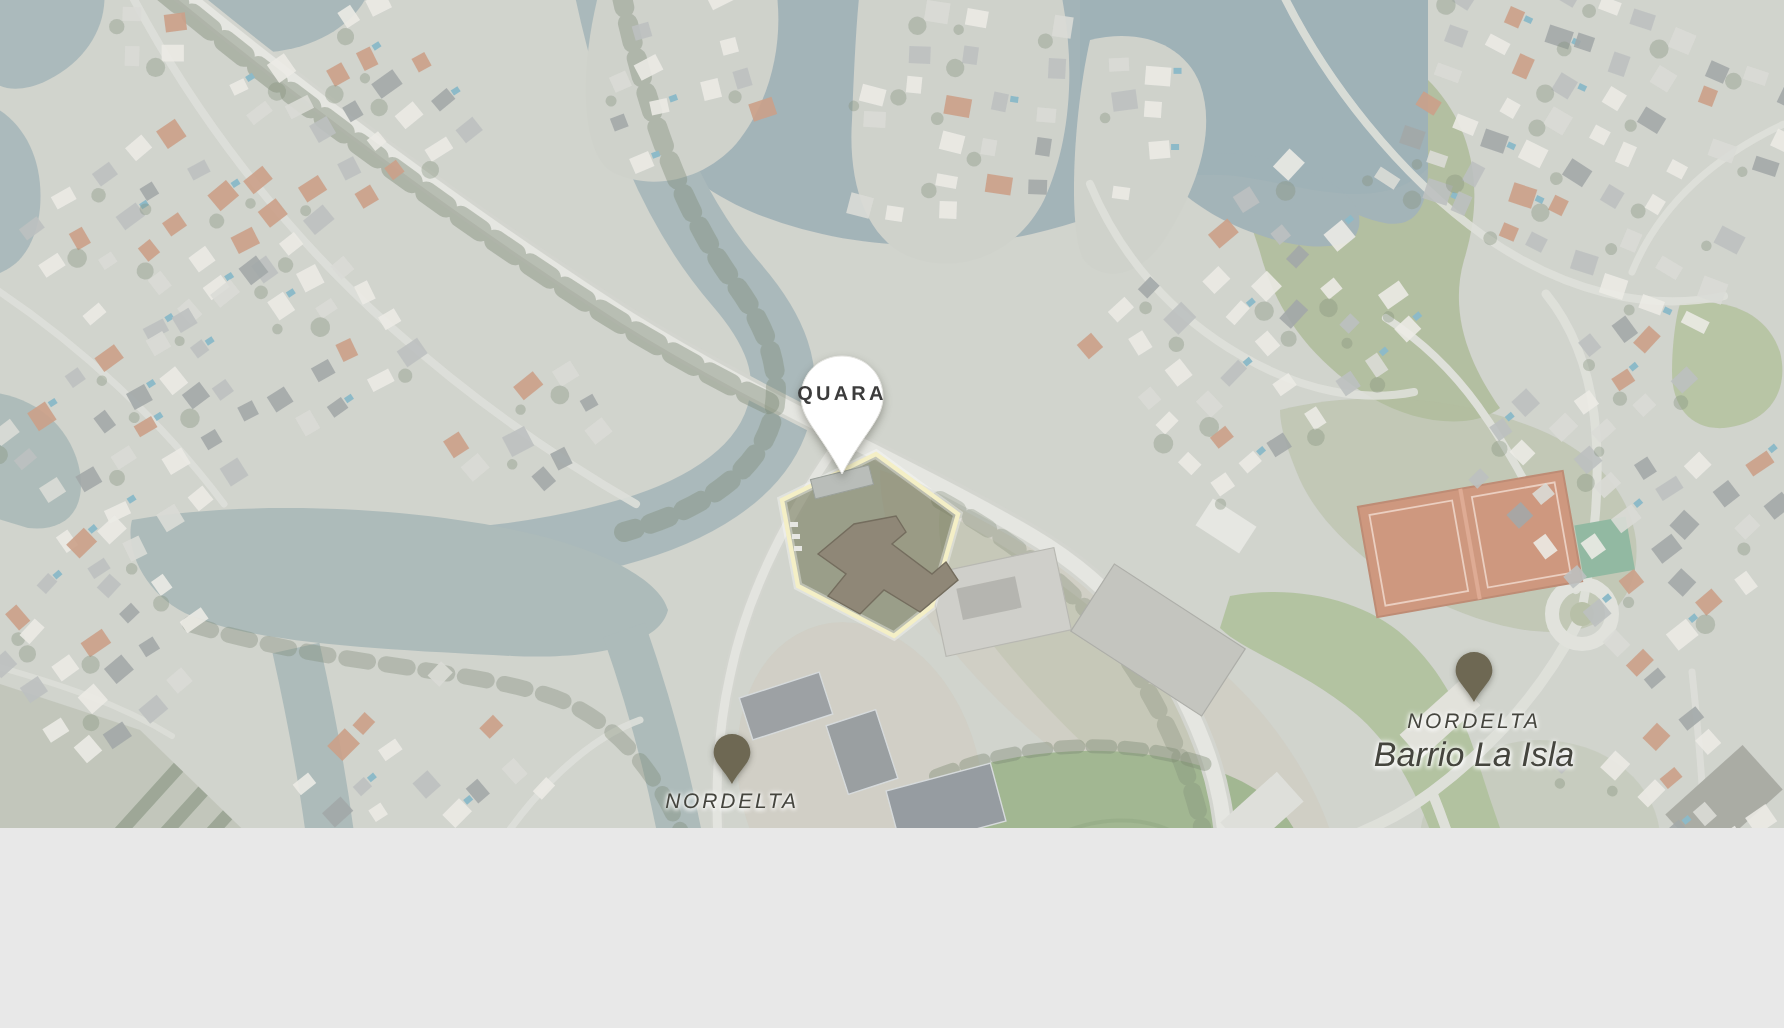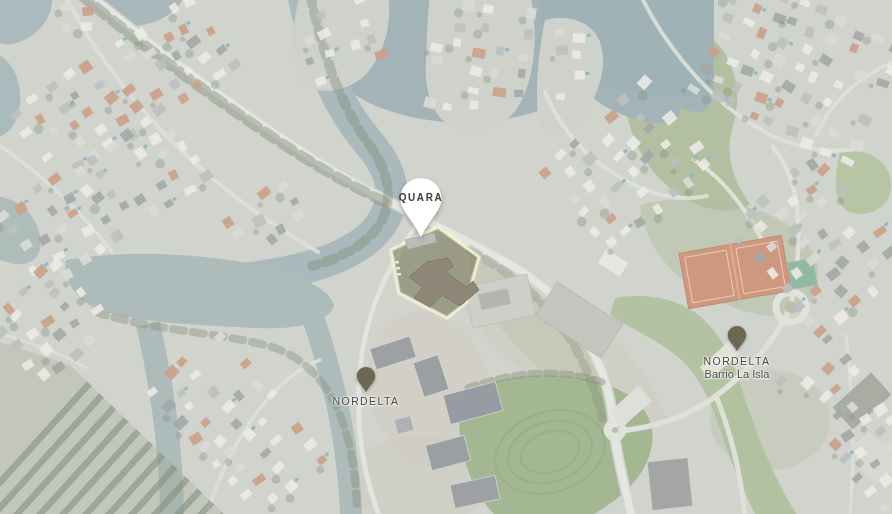--- a/index.html
+++ b/index.html
@@ -1,26 +1,26 @@
 <!DOCTYPE html>
 <html><head>
 <meta charset="utf-8">
 <style>
   html,body{margin:0;padding:0;background:#e8e8e8;}
-  .stage{position:relative;width:892px;height:514px;overflow:hidden;
+  .stage{position:relative;width:892px;height:414px;overflow:hidden;
          font-family:"Liberation Sans",sans-serif;background:#c8cac2;}
   svg.map{position:absolute;left:0;top:0;display:block;}
   .marker-quara{position:absolute;width:46px;height:62px;
     filter:drop-shadow(0 2px 2px rgba(40,40,30,.35));}
   .quara-label{position:absolute;top:15px;left:0;width:46px;text-align:center;
     font-size:10px;font-weight:600;letter-spacing:1.6px;color:#3c3c3c;}
   .pin{position:absolute;filter:drop-shadow(0 1px 1.5px rgba(40,40,30,.4));}
   .caption{position:absolute;width:160px;text-align:center;color:#45453e;line-height:1.22;
-    text-shadow:0 0 2px #fff,0 0 3px #fff,0 1px 2px #fff;}
-  .cap-line{font-size:11px;}
+    text-shadow:0 0 2px #fff,0 0 3px #fff,0 1px 2px #fff;font-style:italic;}
+  .cap-line{font-size:17px;}
   .cap-line.caps{letter-spacing:1.4px;font-size:10.5px;}
 </style>
 </head>
 <body>
 
 <div class="stage">
 
   <svg class="map" width="892" height="514" viewBox="0 0 892 514">
     <defs>
       <clipPath id="tfclip">

